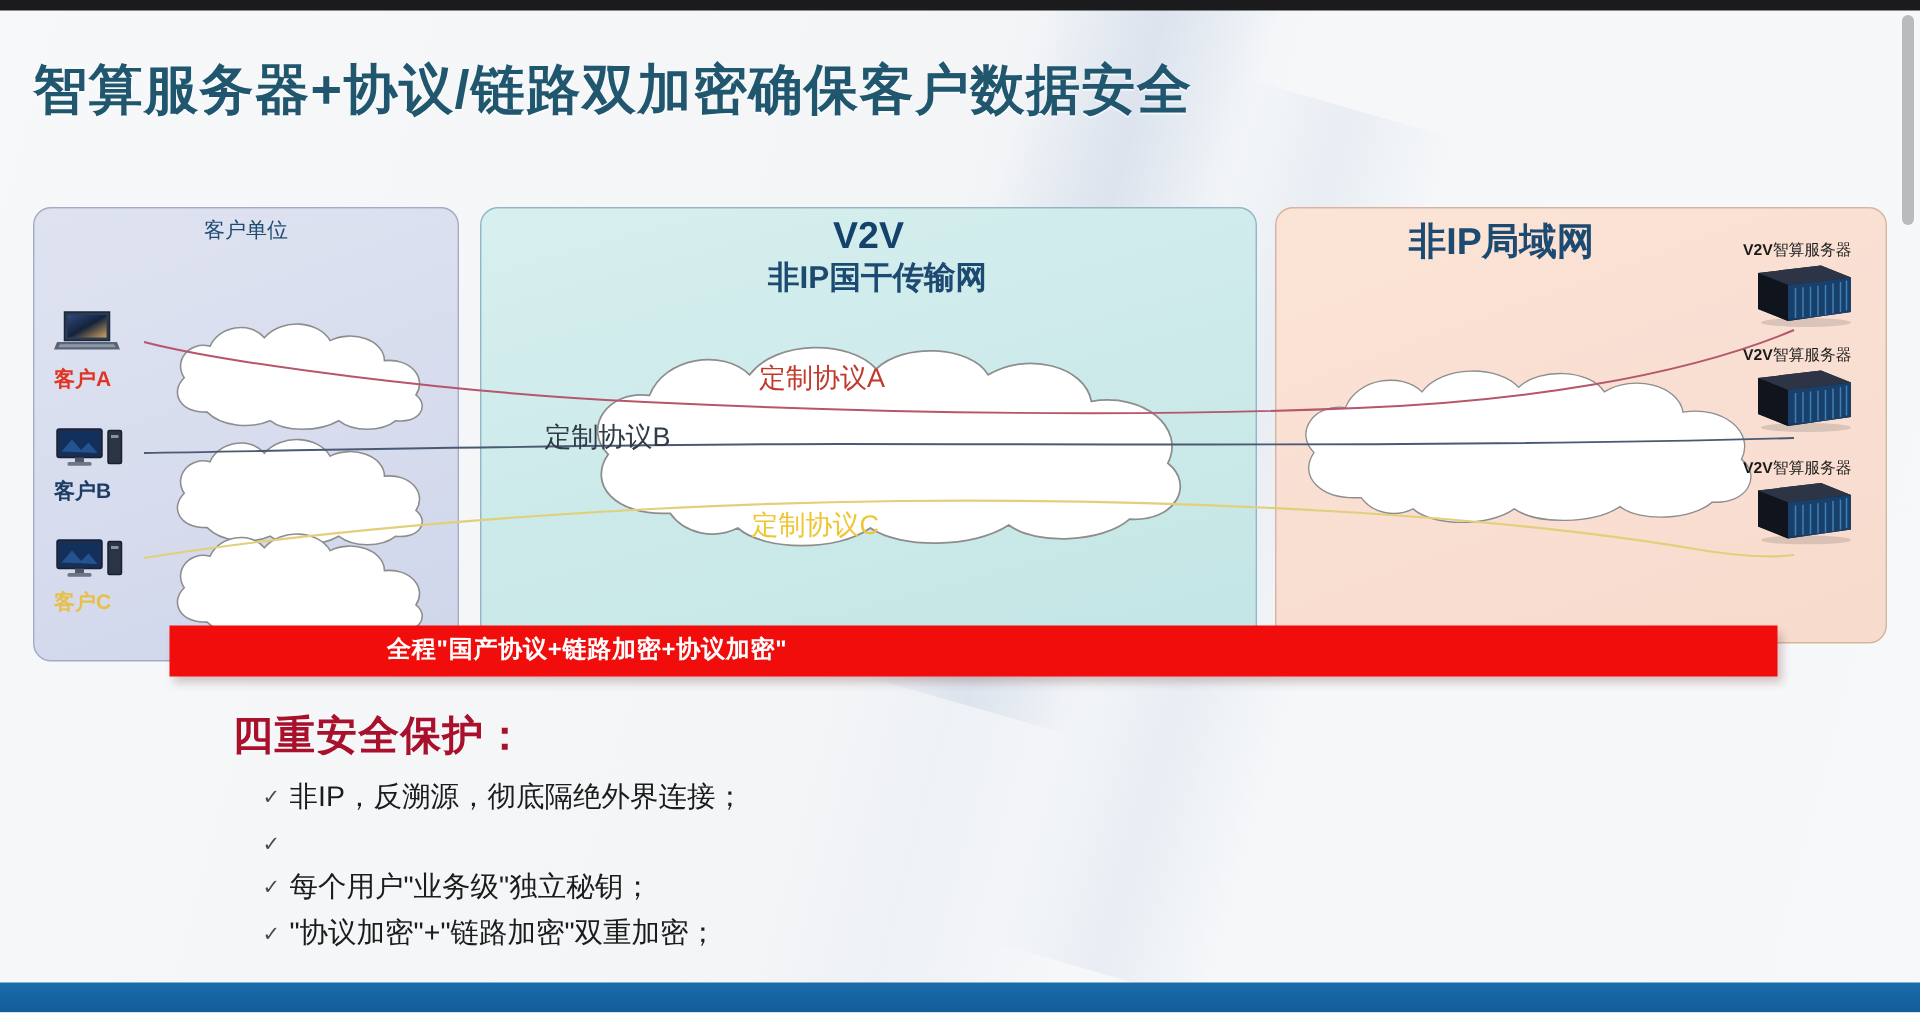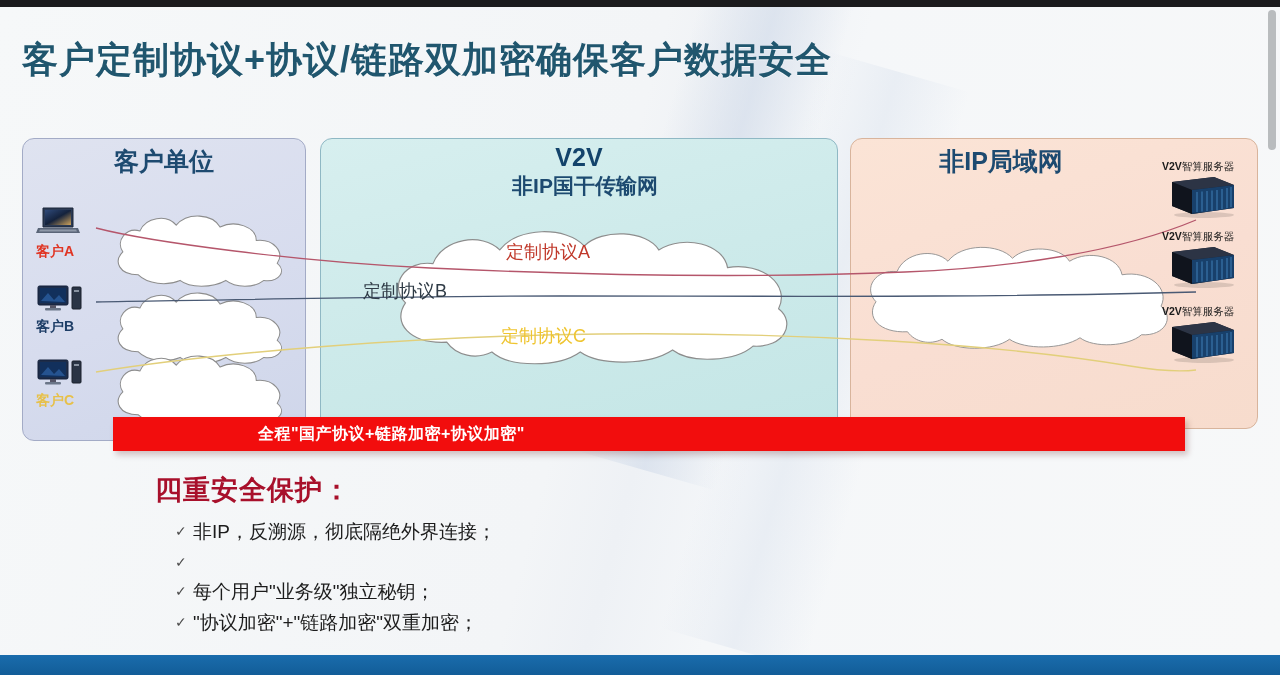--- a/index.html
+++ b/index.html
@@ -64,21 +64,21 @@
     text-align:center; color:#1d4a70; line-height:1.28;
   }
   .phead .l1 { font-size:20px; font-weight:700; }
   .phead .l2 { font-size:20px; font-weight:700; }
 
   #panel-customer {
     left:22px; top:138px; width:284px; height:303px;
     background: linear-gradient(160deg,#dfe3f0 0%,#d7dcee 55%,#cfd6ea 100%);
     border-color:#a3abc6;
   }
-  #panel-customer .phead .l1 { font-weight:700; font-size:25px; }
+  #panel-customer .phead .l1 { font-weight:400; font-size:14px; }
 
   #panel-network {
     left:320px; top:138px; width:518px; height:291px;
     background: linear-gradient(165deg,#d7efef 0%,#cdeaea 50%,#c4e6e6 100%);
     border-color:#8fb8c4;
   }
   #panel-network .phead { top:2px; }
   #panel-network .phead .l1 { font-size:25px; font-weight:700; color:#13436b; }
   #panel-network .phead .l2 { font-size:21px; font-weight:700; color:#1d4a70;margin-left:12px; }
 
@@ -91,21 +91,21 @@
   #panel-compute .phead .l1 { font-size:21px; font-weight:400; }
   #panel-compute .phead .l2 { font-size:25px; font-weight:700; }
 
   
   #clouds { position:absolute; left:0; top:0; width:1280px; height:470px; pointer-events:none; }
 
   
   .cloudlabel { position:absolute; font-size:18px; white-space:nowrap; }
   #lab-a { left:506px; top:240px; color:#c0392b; font-weight:400; }
   #lab-b { left:363px; top:279px; color:#2f3b46; }
-  #lab-c { left:501px; top:324px; color:#efc531; font-weight:400; }
+  #lab-c { left:501px; top:338px; color:#efc531; font-weight:400; }
 
   
   .client { position:absolute; width:74px; }
   .client .cl-label { font-size:14px; font-weight:700; margin-top:2px; white-space:nowrap; }
   #client-a { left:36px; top:205px; }
   #client-b { left:36px; top:284px; }
   #client-c { left:36px; top:358px; }
   #client-a .cl-label { color:#e03524; }
   #client-b .cl-label { color:#1d3d66; }
   #client-c .cl-label { color:#e7c049; }
@@ -146,21 +146,21 @@
   }
 </style>
 </head>
 <body>
 
 <div id="slide">
 
   <div class="wm a"></div>
   <div class="wm b"></div>
 
-  <div id="title">客户定制协议+协议/链路双加密确保客户数据安全</div>
+  <div id="title">智算服务器+协议/链路双加密确保客户数据安全</div>
 
   <div id="diagram">
 
     <div class="panel" id="panel-customer">
       <div class="phead">
         <div class="l1">客户单位</div>
       </div>
     </div>
 
     <div class="panel" id="panel-network">

